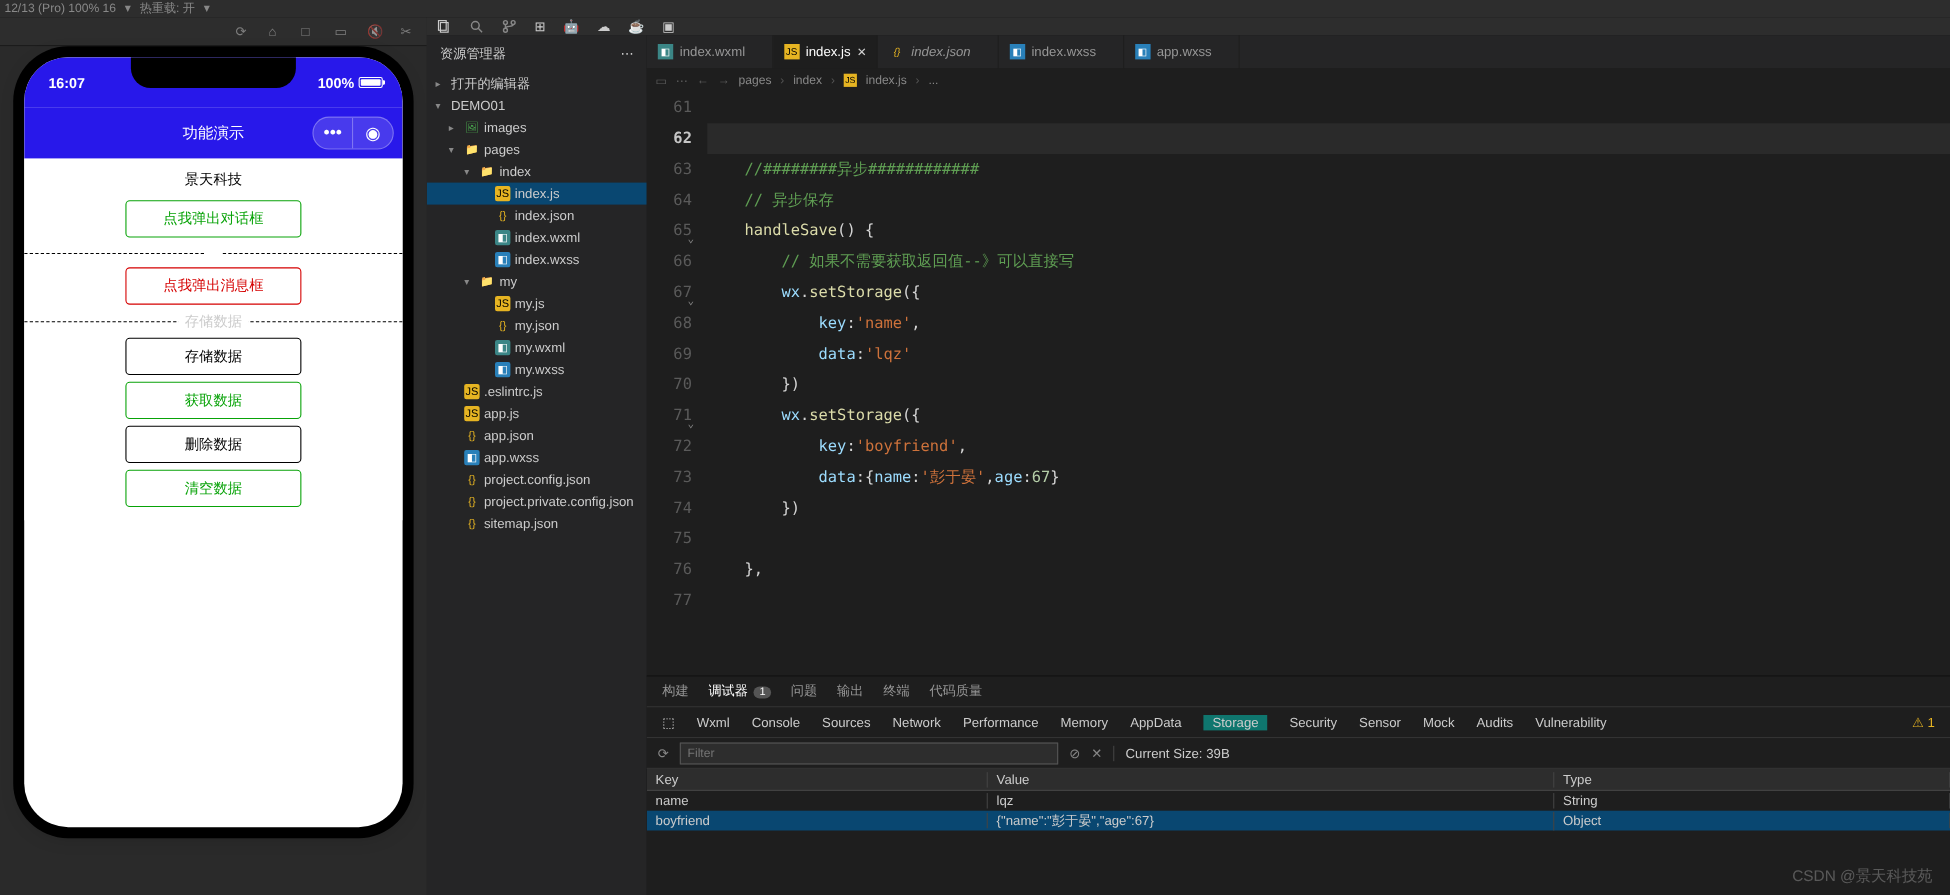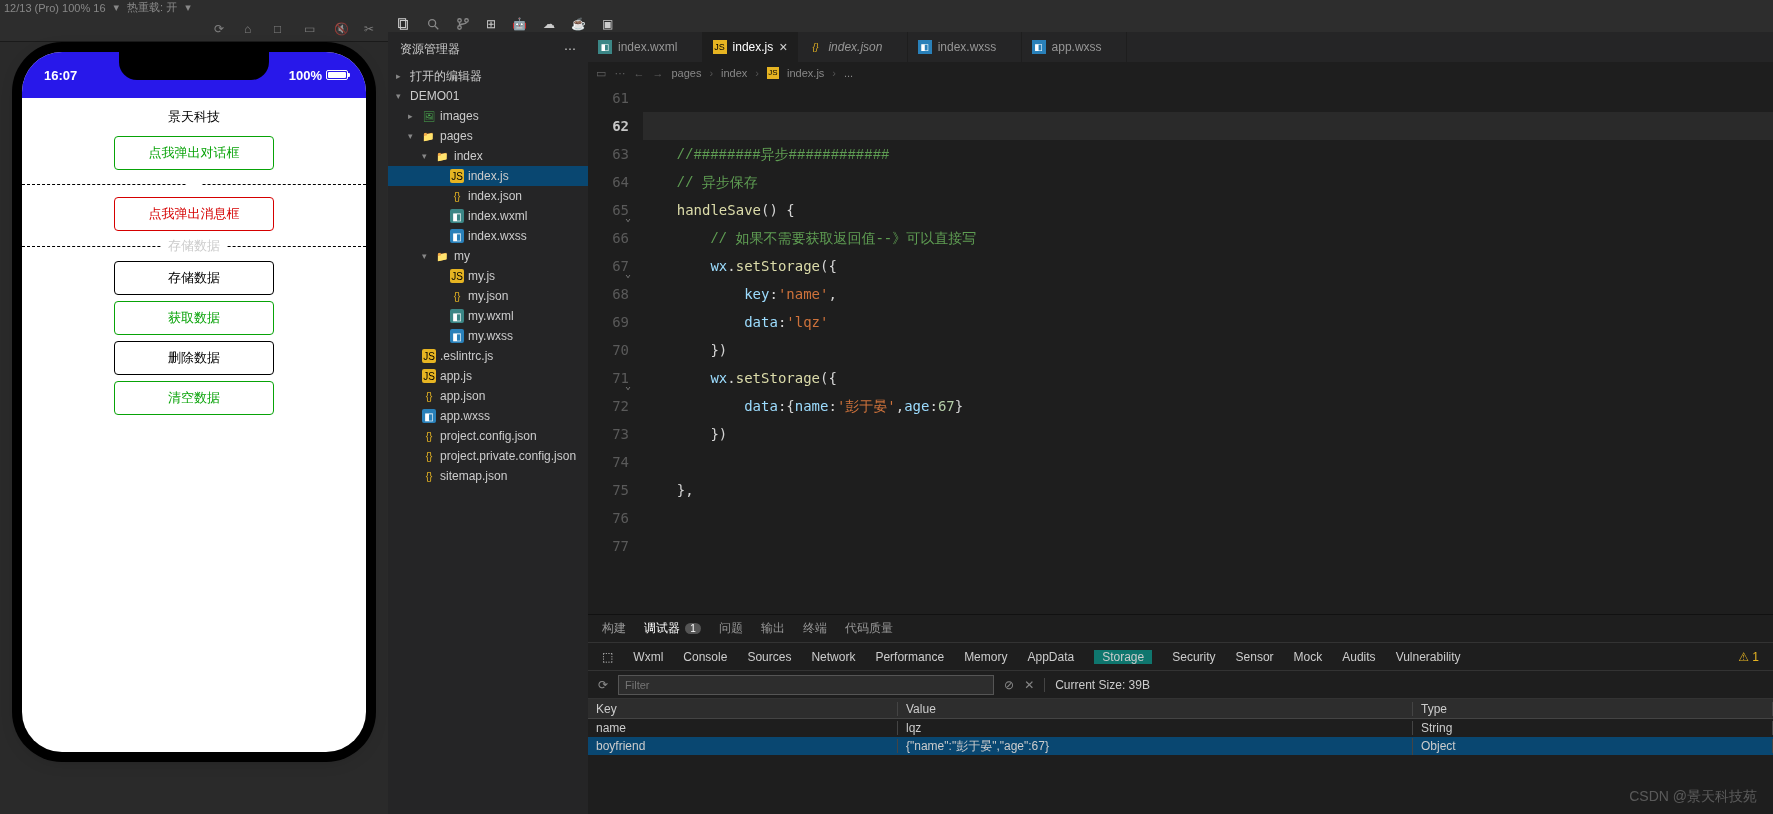--- a/index.html
+++ b/index.html
@@ -66,41 +66,41 @@
     .breadcrumb { height:22px; display:flex; align-items:center; gap:8px; padding:0 8px; font-size:11px; color:#888; background:#1e1e1e; }
     .breadcrumb .bc-icon { opacity:0.6; }
     .breadcrumb .sep { color:#555; }
     .code-area { flex:1; display:flex; font-family: Consolas, monospace; font-size:14px; line-height:28px; overflow:auto; }
     .gutter { width:55px; text-align:right; color:#5a5a5a; padding-right:14px; user-select:none; }
     .gutter div { height:28px; position:relative; }
     .fold-mark { position:absolute; right:-2px; top:8px; font-size:10px; color:#888; }
     .code-lines { flex:1; }
     .code-lines div { height:28px; white-space:pre; }
     .hl-line { background:#2a2a2a; }
-    .c-comment { color:#5f9e53;font-family:Liberation Mono, monospace; }
+    .c-comment { color:#5f9e53; }
     .c-func { color:#dcdcaa; }
     .c-punc { color:#d4d4d4; }
     .c-obj { color:#9cdcfe; }
     .c-method { color:#dcdcaa; }
     .c-key { color:#9cdcfe; }
     .c-str { color:#ce723b; }
     .c-num { color:#b5cea8; }
     
     
     .bottom-panel { height: 200px; background:#1e1e1e; display:flex; flex-direction:column; border-top:1px solid #111; }
     .bp-tabs1 { height:28px; display:flex; align-items:center; gap:18px; padding:0 14px; font-size:12px; border-bottom:1px solid #333; color:#969696; }
     .bp-tabs1 .t { cursor:pointer; }
     .bp-tabs1 .t.active { color:#fff; }
     .bp-tabs1 .badge { background:#555; border-radius:8px; padding:0 5px; font-size:10px; margin-left:2px;}
     .bp-tabs2 { height:28px; display:flex; align-items:center; gap:20px; padding:0 14px; font-size:12px; border-bottom:1px solid #333; }
     .bp-tabs2 .t { cursor:pointer; color:#ccc; }
     .bp-tabs2 .t.active { background:#0f766e; padding:0 8px; }
     .bp-tabs2 .warn { margin-left:auto; color:#e6b422; }
     .storage-bar { height:28px; display:flex; align-items:center; gap:10px; padding:0 10px; border-bottom:1px solid #333; }
-    .storage-bar input { background:#2d2d2d; border:1px solid #555; color:#ccc; height:20px; width:376px; padding:0 6px; font-size:11px; }
+    .storage-bar input { background:#2d2d2d; border:1px solid #555; color:#ccc; height:20px; width:344px; padding:0 6px; font-size:11px; }
     .storage-bar .ico { opacity:0.6; cursor:pointer; }
     .storage-table { flex:1; overflow:auto; }
     .st-head, .st-row { display:flex; font-size:12px; }
     .st-head { background:#2d2d2d; height:20px; align-items:center; border-bottom:1px solid #444;}
     .st-row { height:18px; align-items:center; }
     .st-row.sel { background:#094771; }
     .st-col { padding: 0 8px; border-right:1px solid #444; overflow:hidden; white-space:nowrap; }
     .col-key { width:310px; }
     .col-val { width:515px; }
     .col-type { flex:1; }
@@ -135,20 +135,27 @@
       </div>
       <div class="phone-area">
         <div class="phone">
           <div class="notch"></div>
           <div class="phone-status">
             <span>16:07</span>
             <span class="battery">
                 <span>100%</span>
                 <span class="battery-icon"></span>
               </span>
+          </div>
+          <div class="phone-title-bar">
+            <span>功能演示</span>
+            <div class="capsule">
+              <span>•••</span>
+              <span>◉</span>
+            </div>
           </div>
           <div class="phone-content">
             <div class="section-label">景天科技</div>
             <div class="phone-btn btn-green">点我弹出对话框</div>
             <div class="dashed-section"><span>&nbsp;</span></div>
             <div class="phone-btn btn-red">点我弹出消息框</div>
             <div class="dashed-section"><span>存储数据</span></div>
             <div class="phone-btn btn-black">存储数据</div>
             <div class="phone-btn btn-green">获取数据</div>
             <div class="phone-btn btn-black">删除数据</div>
@@ -368,20 +375,21 @@
                 <div class="hl-line"></div>
                 <div><span class="c-comment">    //########异步############</span></div>
                 <div><span class="c-comment">    // 异步保存</span></div>
                 <div>    <span class="c-func">handleSave</span><span class="c-punc">()</span> <span class="c-punc">{</span></div>
                 <div><span class="c-comment">        // 如果不需要获取返回值--》可以直接写</span></div>
                 <div>        <span class="c-obj">wx</span><span class="c-punc">.</span><span class="c-method">setStorage</span><span class="c-punc">({</span></div>
                 <div>            <span class="c-key">key</span><span class="c-punc">:</span><span class="c-str">'name'</span><span class="c-punc">,</span></div>
                 <div>            <span class="c-key">data</span><span class="c-punc">:</span><span class="c-str">'lqz'</span></div>
                 <div><span class="c-punc">        })</span></div>
                 <div>        <span class="c-obj">wx</span><span class="c-punc">.</span><span class="c-method">setStorage</span><span class="c-punc">({</span></div>
+                <div>            <span class="c-key">key</span><span class="c-punc">:</span><span class="c-str">'boyfriend'</span><span class="c-punc">,</span></div>
                 <div>            <span class="c-key">data</span><span class="c-punc">:{</span><span class="c-key">name</span><span class="c-punc">:</span><span class="c-str">'彭于晏'</span><span class="c-punc">,</span><span class="c-key">age</span><span class="c-punc">:</span><span class="c-num">67</span><span class="c-punc">}</span></div>
                 <div><span class="c-punc">        })</span></div>
                 <div></div>
                 <div><span class="c-punc">    },</span></div>
                 <div></div>
               </div>
           </div>
 
           <div class="bottom-panel">
             <div class="bp-tabs1">

